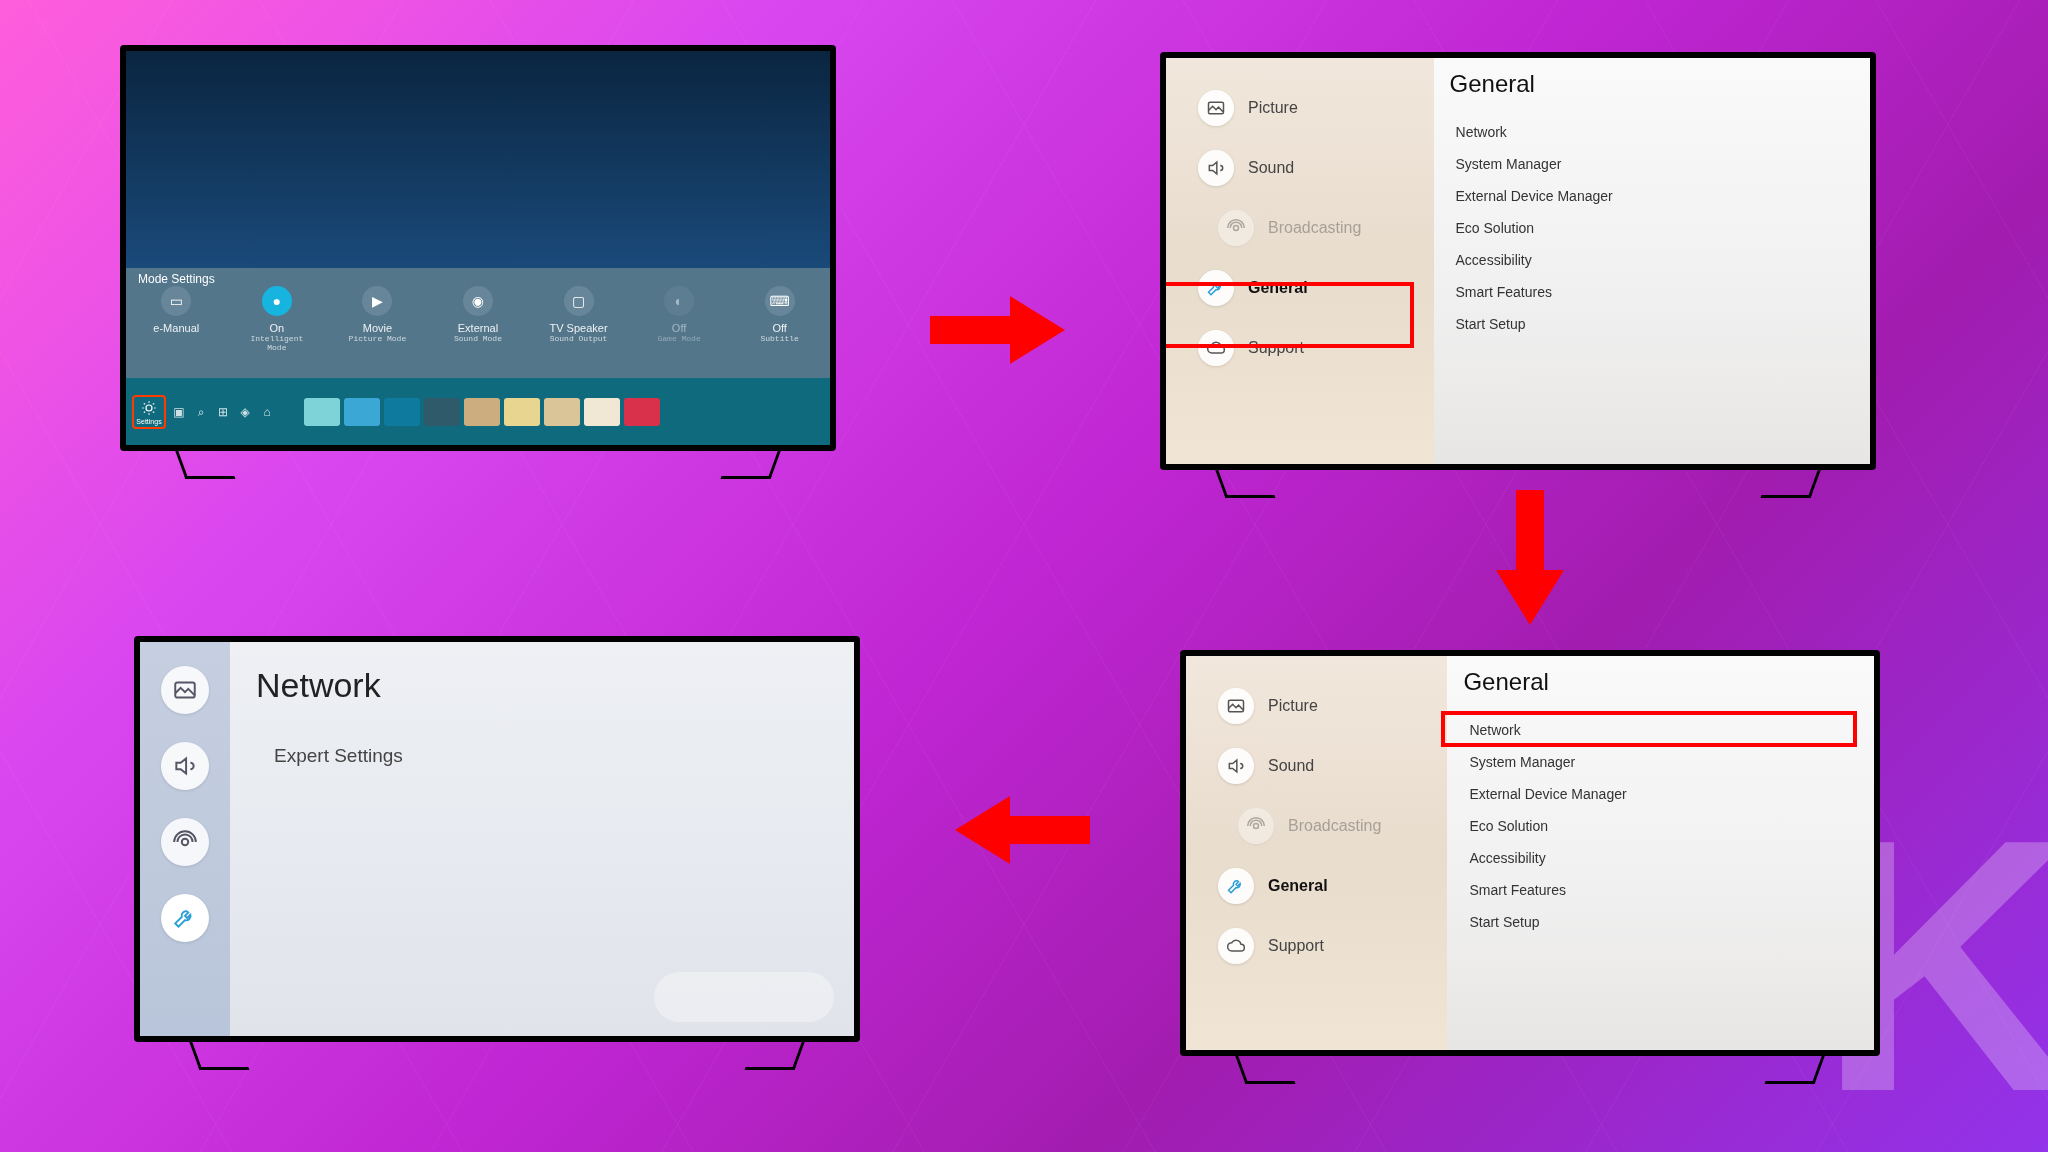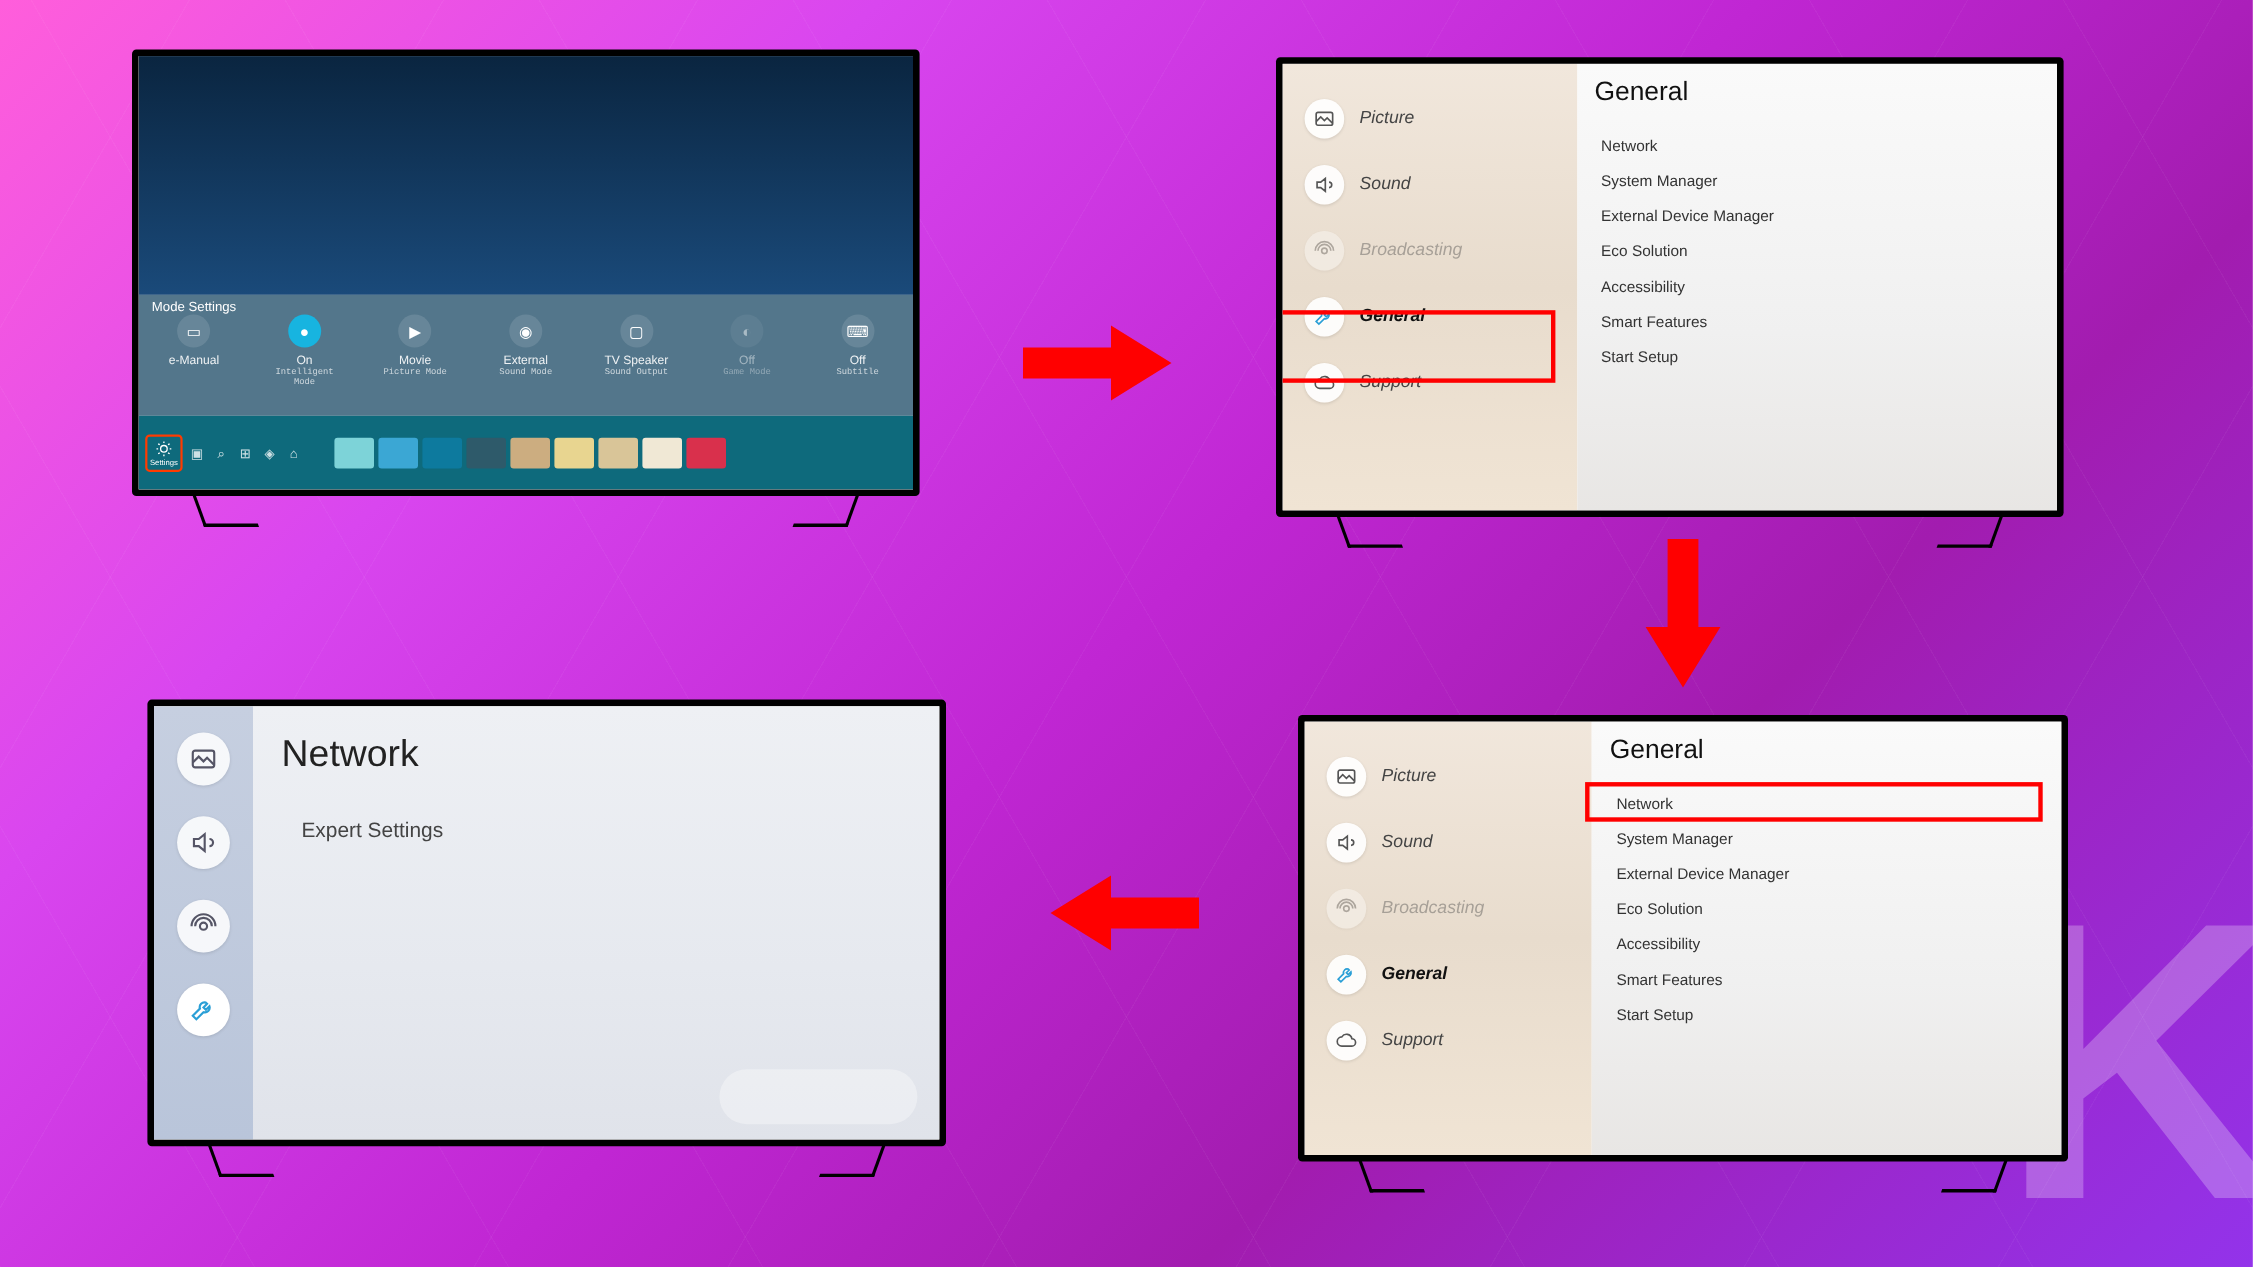--- a/index.html
+++ b/index.html
@@ -42,23 +42,23 @@
 .s1-settings svg { width: 18px; height: 18px; }
 .s1-sysicon { color: rgba(255,255,255,0.8); font-size: 12px; width: 18px; text-align: center; }
 .s1-card { width: 36px; height: 28px; background: rgba(255,255,255,0.3); border-radius: 3px; }
 
 
 .panel-side { position: absolute; left: 0; top: 0; width: 38%; height: 100%; background: linear-gradient(180deg, #f1e7dc 0%, #e8dccd 50%, #f0e4d4 100%); }
 .panel-main { position: absolute; left: 38%; top: 0; right: 0; height: 100%; background: linear-gradient(180deg, #fafafa 0%, #f0f0f0 60%, #e8e6e4 100%); padding: 12px 16px; }
 .panel-title { font-size: 24px; font-weight: 400; color: #111; margin-bottom: 18px; }
 .panel-list { list-style: none; }
 .panel-list li { font-size: 14px; color: #333; padding: 8px 6px; }
-.side-list { list-style: none; padding: 20px 4px; font-style: italic; }
+.side-list { list-style: none; padding: 20px 16px; }
 .side-item { display: flex; align-items: center; gap: 14px; padding: 12px 16px; color: #444; font-size: 16px; }
-.side-item.faded { opacity: 0.4; }
+.side-item.faded { opacity: 0.4; margin-left: 20px; }
 .side-item.active { font-weight: 600; color: #111; }
 .side-icon { width: 36px; height: 36px; border-radius: 50%; background: rgba(255,255,255,0.9); box-shadow: 0 1px 3px rgba(0,0,0,0.12); display: flex; align-items: center; justify-content: center; }
 .side-icon svg { width: 20px; height: 20px; stroke: #555; fill: none; stroke-width: 1.8; }
 .side-item.active .side-icon svg { stroke: #2a9fd6; }
 .hl-red { border: 4px solid #ff0000; position: absolute; }
 
 
 .s4-side { position: absolute; left: 0; top: 0; width: 90px; height: 100%; background: linear-gradient(180deg, #c6cfe0 0%, #b9c5da 100%); display: flex; flex-direction: column; align-items: center; gap: 28px; padding-top: 24px; }
 .s4-icon { width: 48px; height: 48px; border-radius: 50%; background: rgba(255,255,255,0.85); box-shadow: 0 1px 3px rgba(0,0,0,0.12); display: flex; align-items: center; justify-content: center; }
 .s4-icon svg { width: 26px; height: 26px; stroke: #556; fill: none; stroke-width: 1.8; }

